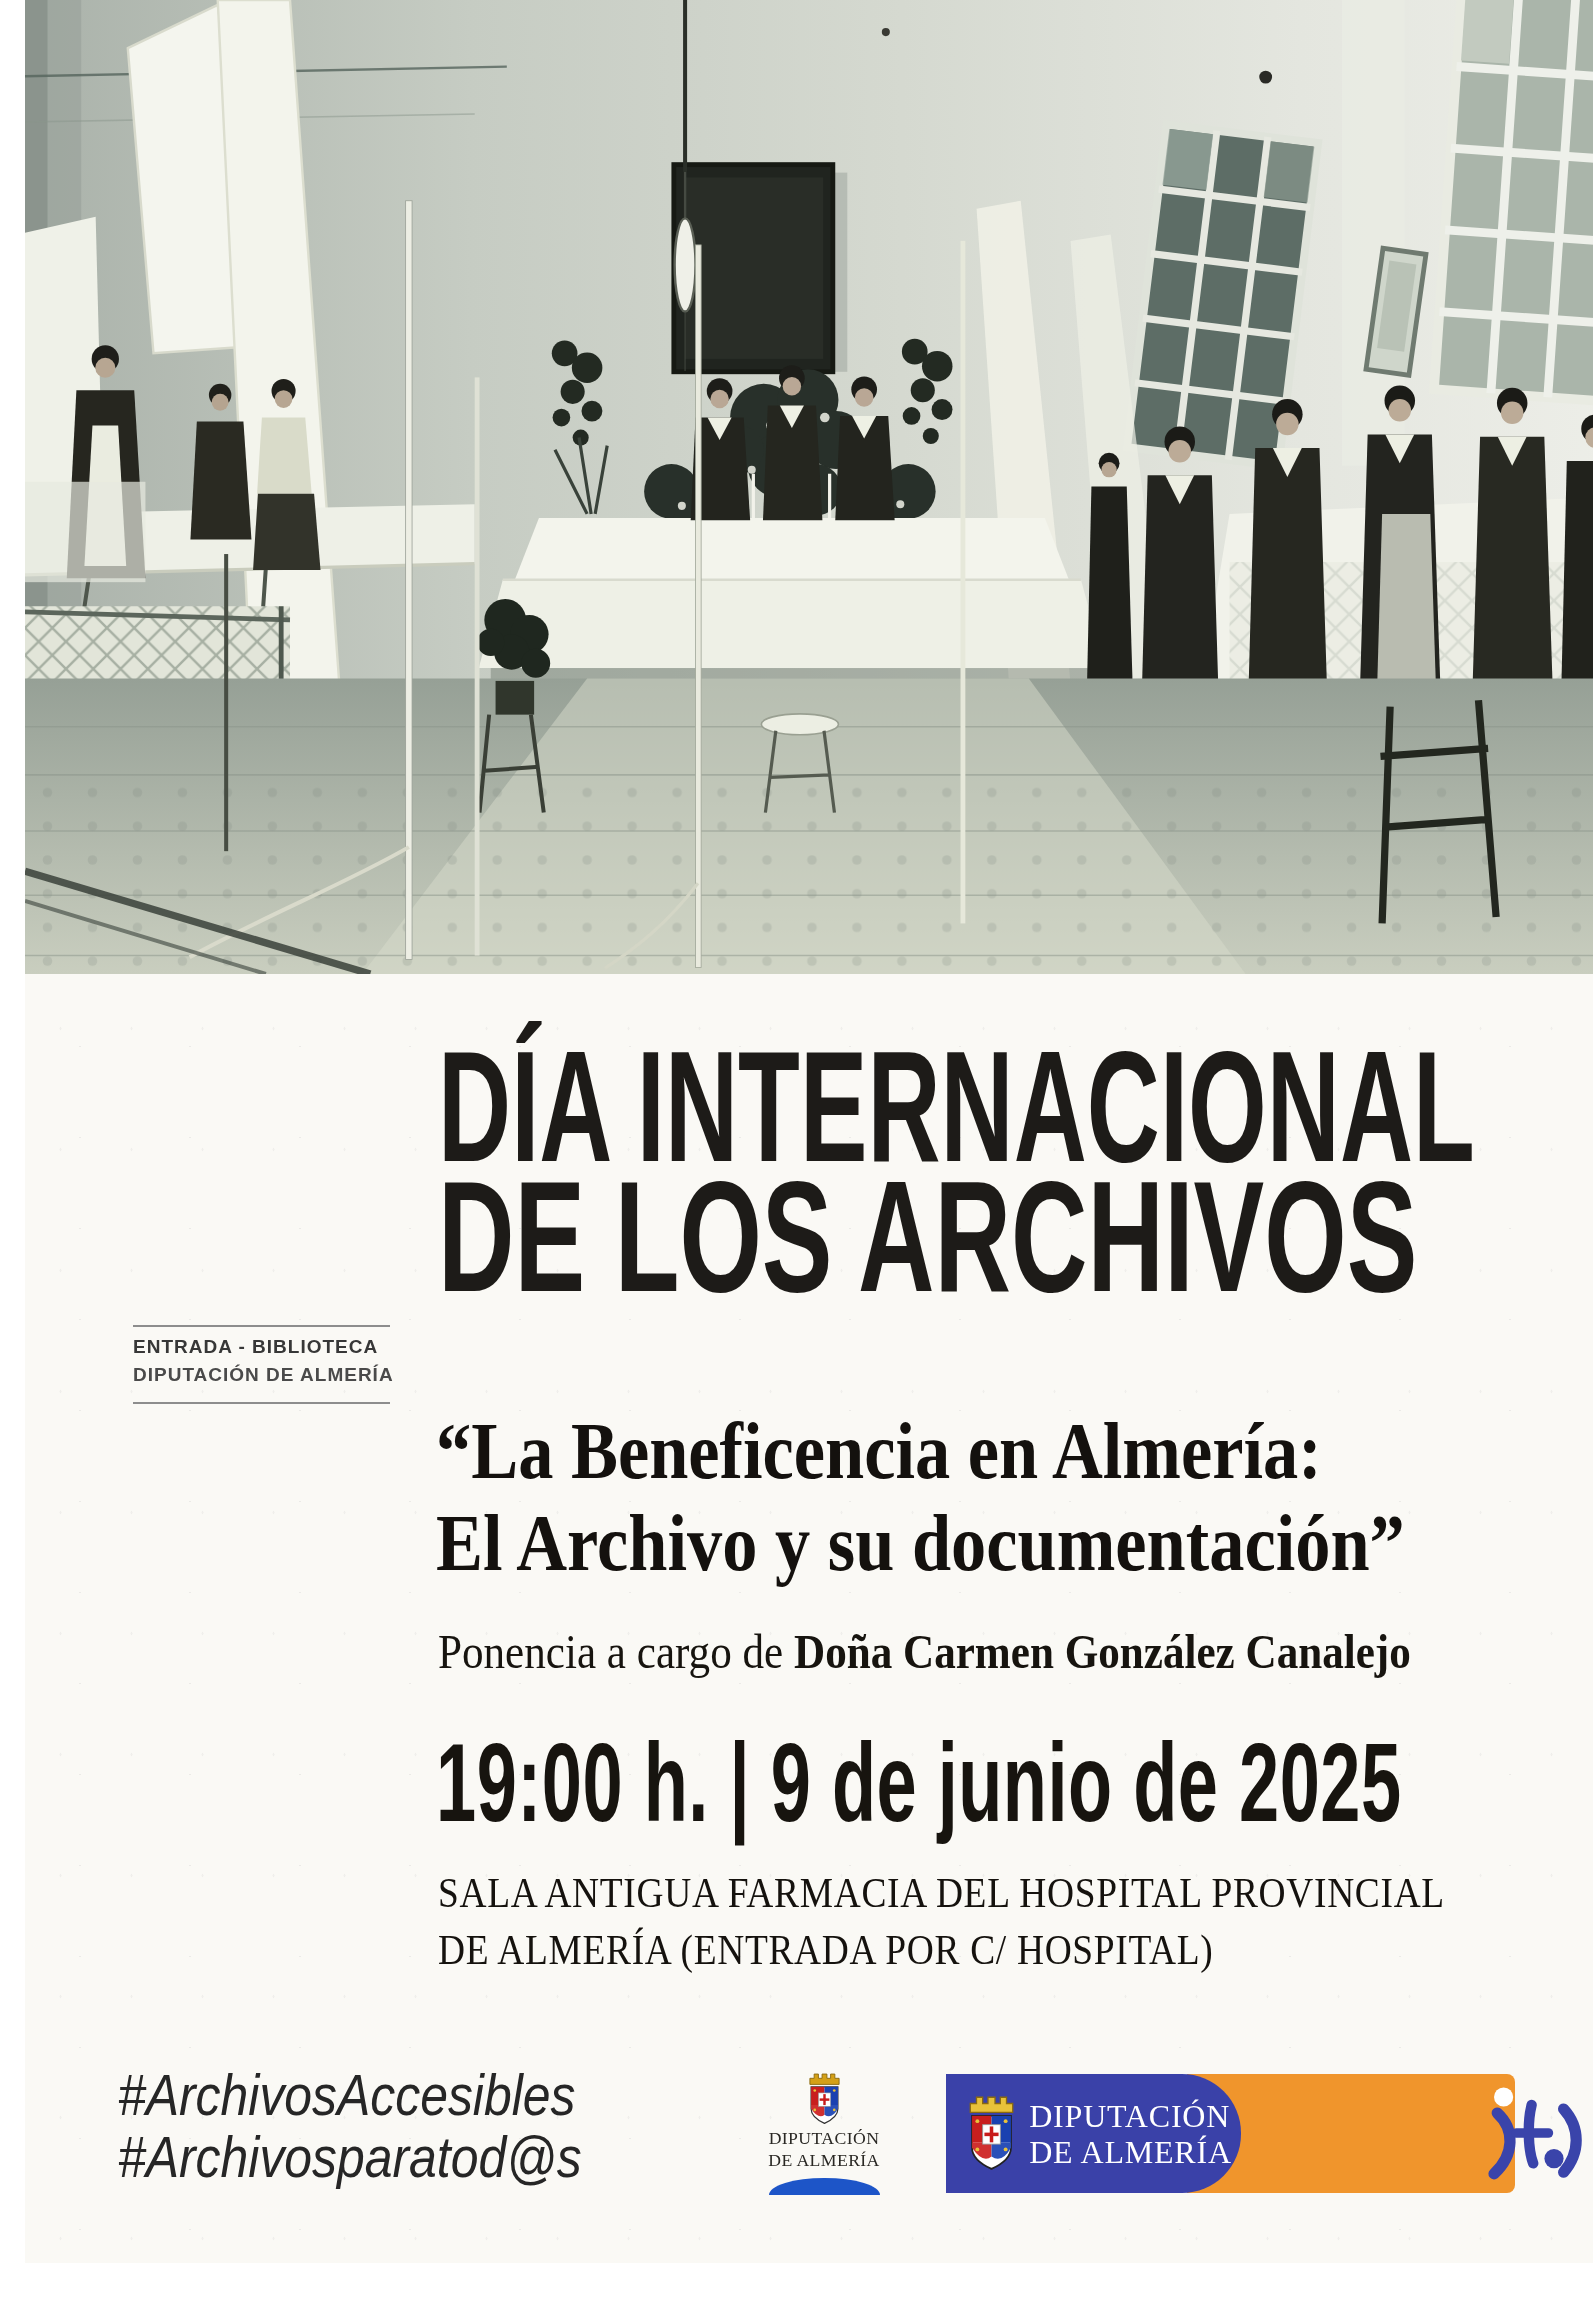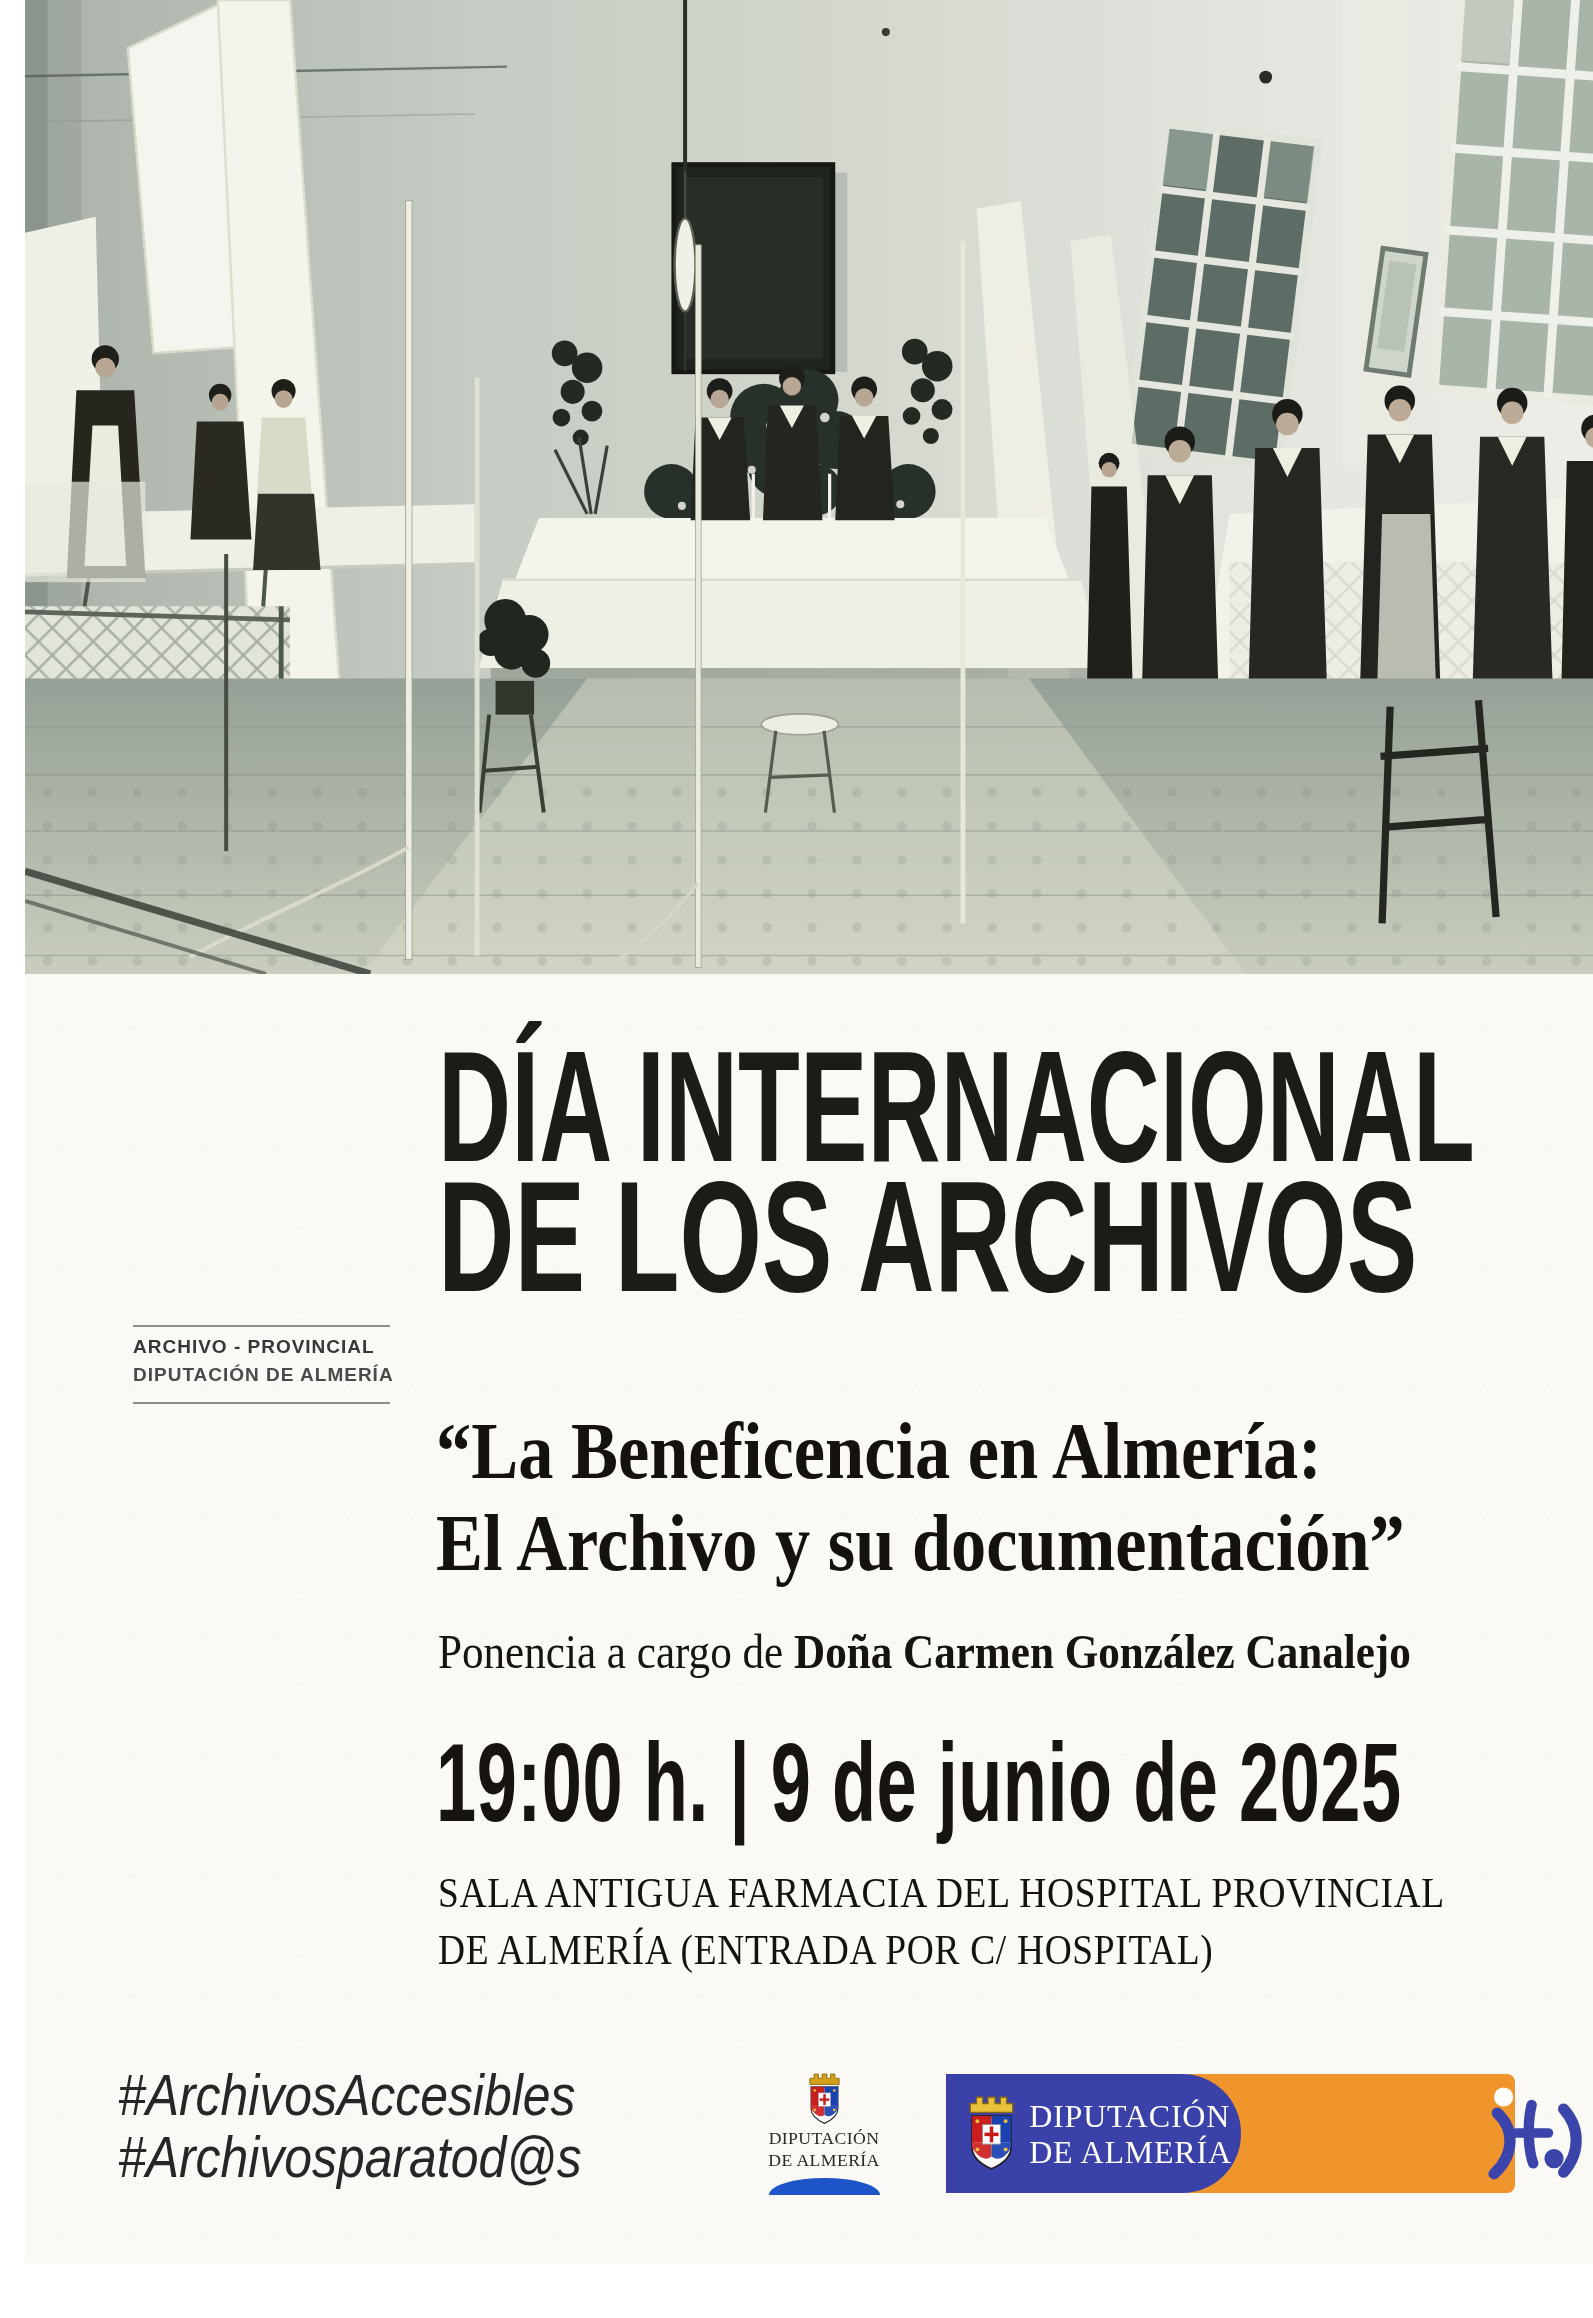--- a/index.html
+++ b/index.html
@@ -283,21 +283,21 @@
 
       <path d="M0,1085 L430,1213" stroke="#39413a" stroke-width="9" opacity="0.85" fill="none"></path>
       <path d="M0,1122 L300,1213" stroke="#39413a" stroke-width="5" opacity="0.6" fill="none"></path>
     </svg>
   </div>
 
   <h1 class="abs condense title title-l1">DÍA INTERNACIONAL</h1>
   <h1 class="abs condense title title-l2">DE LOS ARCHIVOS</h1>
 
   <div class="sidebar-rule sr1"></div>
-  <div class="sb sb1">ARCHIVO - PROVINCIAL</div>
+  <div class="sb sb1">ENTRADA - BIBLIOTECA</div>
   <div class="sb sb2">DIPUTACIÓN DE ALMERÍA</div>
   <div class="sidebar-rule sr2"></div>
 
   <div class="abs condense quote q1">“La Beneficencia en Almería:</div>
   <div class="abs condense quote q2">El Archivo y su documentación”</div>
 
   <div class="abs condense ponencia"><span>Ponencia a cargo de </span><span class="bold">Doña Carmen González Canalejo</span></div>
 
   <div class="abs condense datetime">19:00 h. | 9 de junio de 2025</div>
 

